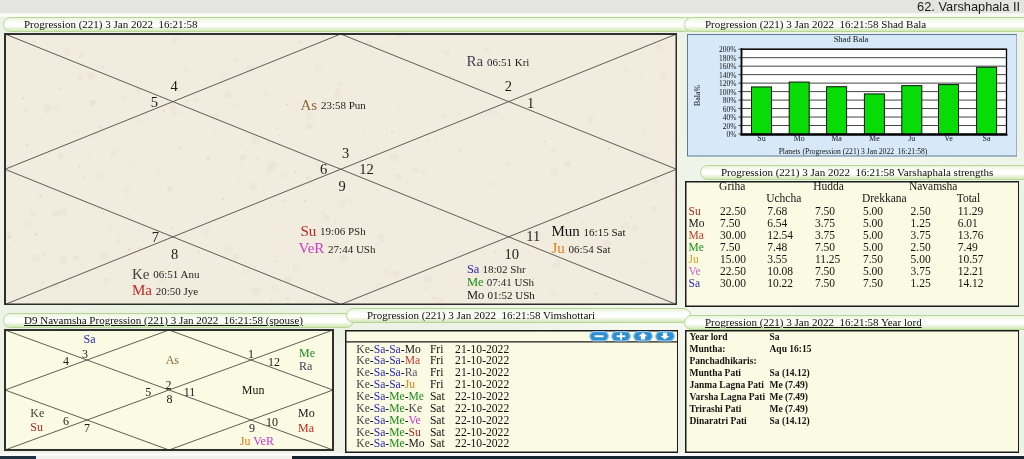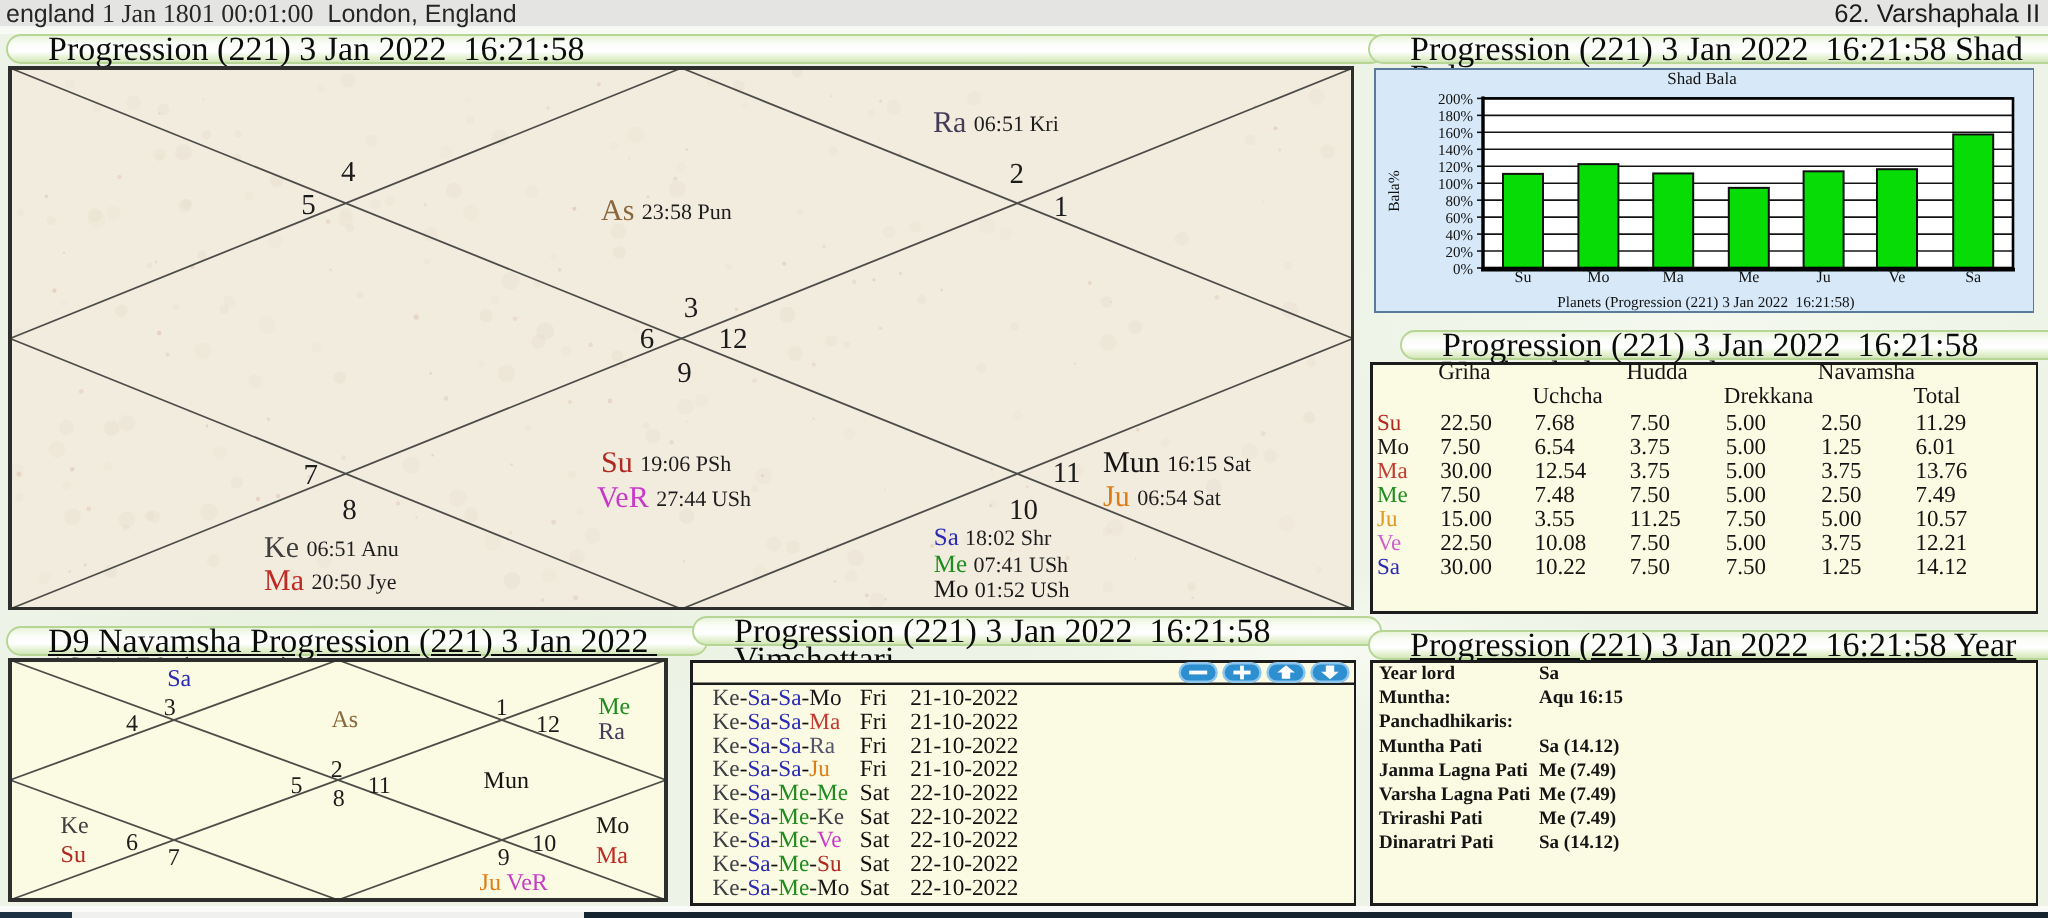--- a/index.html
+++ b/index.html
@@ -4,29 +4,28 @@
 <style>
 html,body{margin:0;padding:0;width:1024px;height:459px;overflow:hidden;}
 body{background:radial-gradient(ellipse 220px 60px at 660px 325px,#f7faf2 0%,rgba(247,250,242,0)70%),radial-gradient(ellipse 300px 80px at 850px 163px,#f4f8ee 0%,rgba(244,248,238,0)70%),radial-gradient(ellipse 260px 70px at 200px 320px,#e7f0dd 0%,rgba(231,240,221,0)70%),#edf3e6;font-family:"Liberation Serif",serif;position:relative;}
 .abs{position:absolute;}
 #topbar{left:0;top:0;width:1024px;height:13px;background:#e4e4e2;border-bottom:1px solid #f6f6f4;
  font-family:"Liberation Sans",sans-serif;font-size:12.5px;color:#262626;line-height:13px;}
 #topbar .l{position:absolute;left:3px;top:0;}
 #topbar .r{position:absolute;right:4px;top:0;font-size:13px;}
 .cap{position:absolute;height:13px;border:1px solid #b7d696;border-radius:8px;
  background:linear-gradient(#e9f4da, #fbfdf8 30%, #ffffff 60%, #e3f0cf 85%, #d3e7ba);
- font-size:17px;color:#0c0c0c;line-height:13.5px;padding-left:20px;box-sizing:content-box;}
+ font-size:11px;color:#0c0c0c;line-height:13.5px;padding-left:20px;box-sizing:content-box;}
 .panel{position:absolute;box-sizing:border-box;}
 .serif{font-family:"Liberation Serif",serif;}
 </style>
 </head>
 <body>
 <div class="abs" style="left:0;top:13px;width:1024px;height:3.5px;background:#f8faf4;"></div>
 <div class="abs" id="topbar">
-  <span class="l"><span style="font-family:'Liberation Sans',sans-serif">england</span> <span class="serif" style="font-size:13px">1 Jan 1801 00:01:00</span>&nbsp; <span>London, England</span></span>
   <span class="r" style="font-size:12.8px;color:#1c1c1c;">62. Varshaphala II</span>
 </div>
 
 <div class="cap" style="left:3px;top:16.5px;width:668px;">Progression (221) 3 Jan 2022&nbsp; 16:21:58</div>
 <div class="cap" style="left:684px;top:17px;width:327px;">Progression (221) 3 Jan 2022&nbsp; 16:21:58 Shad Bala</div>
 <div class="cap" style="left:700px;top:165px;width:327px;">Progression (221) 3 Jan 2022&nbsp; 16:21:58 Varshaphala strengths</div>
 <div class="cap" style="left:3px;top:313px;width:329px;text-decoration:underline;">D9 Navamsha Progression (221) 3 Jan 2022&nbsp; 16:21:58 (spouse)</div>
 <div class="cap" style="left:346px;top:308px;width:323px;">Progression (221) 3 Jan 2022&nbsp; 16:21:58 Vimshottari</div>
 <div class="cap" style="left:684px;top:315px;width:326px;text-decoration:underline;">Progression (221) 3 Jan 2022&nbsp; 16:21:58 Year lord</div>
 

